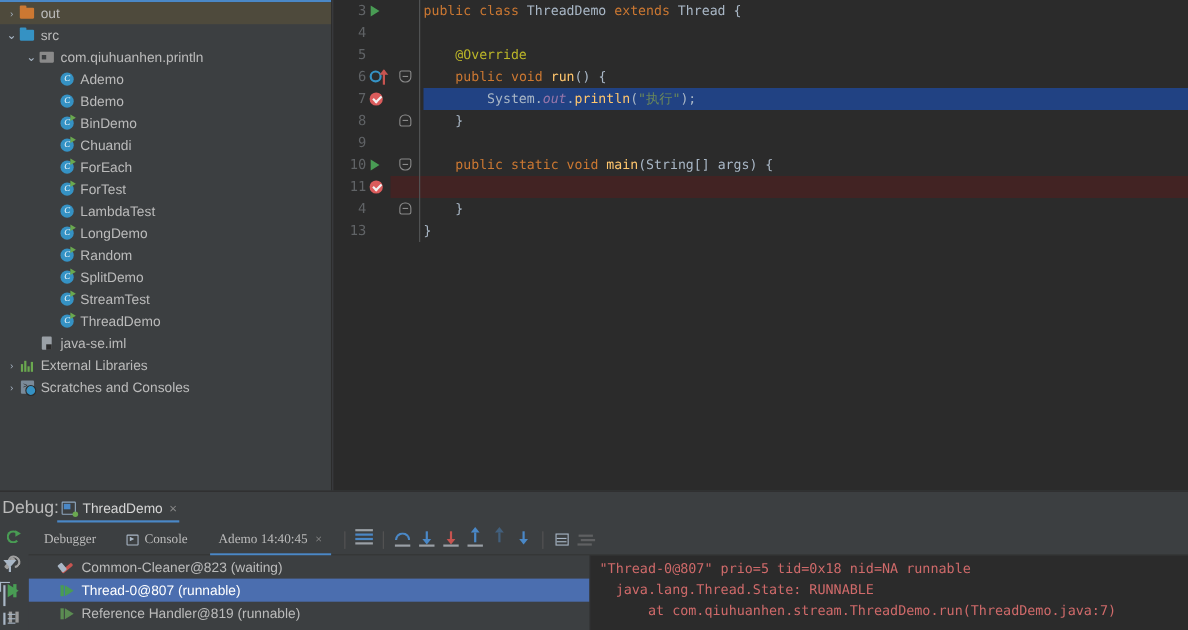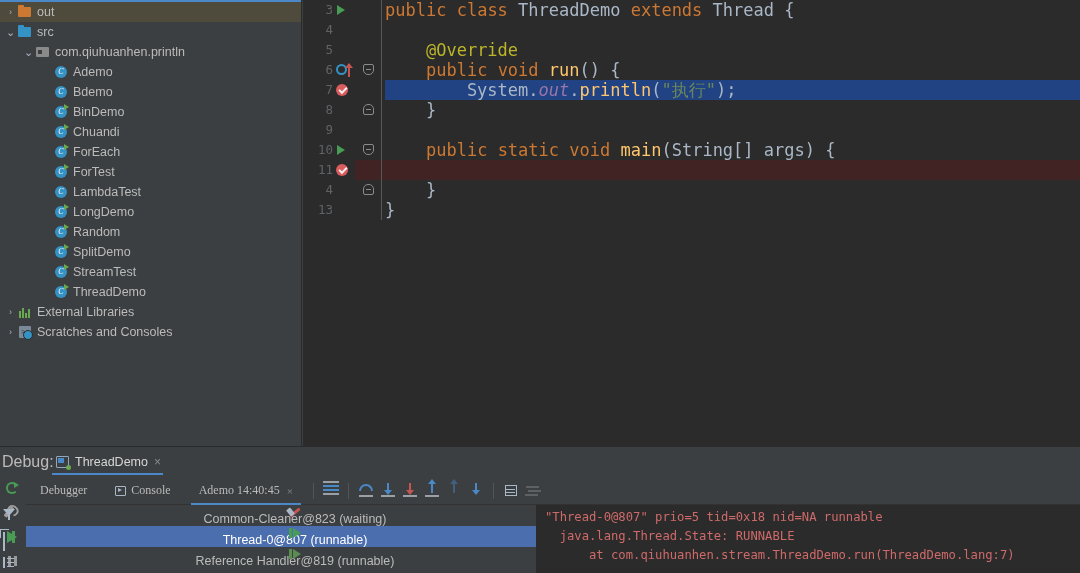--- a/index.html
+++ b/index.html
@@ -104,21 +104,21 @@
   }
   .fold {
     position:absolute; left:60px; top:4px; width:11px; height:11px;
     border:1px solid #8a8a8a; border-radius:2px 2px 5px 5px;
   }
   .fold::after { content:""; position:absolute; left:2px; top:4px; width:5px; height:1px; background:#8a8a8a; }
   .fold.end { border-radius:5px 5px 2px 2px; }
   .gutter-sep { position:absolute; left:78px; top:0; width:1px; height:20px; background:#555758; }
   .code-text {
     position: absolute; left: 82px; top: 0; height: 20px; line-height: 20px;
-    font-family: "DejaVu Sans Mono", monospace; font-size: 17px;
+    font-family: "DejaVu Sans Mono", monospace; font-size: 12px;
     color: #a9b7c6; white-space: pre;
   }
   .lhl-select { position:absolute; left:82px; top:0; right:0; height:20px; background:#214283; }
   .lhl-bp { position:absolute; left:52px; top:0; right:0; height:20px; background:#422323; }
   .kw { color:#cc7832; }
   .ann { color:#bbb529; }
   .str { color:#6a8759; }
   .fn { color:#ffc66d; }
   .fld { color:#9876aa; font-style: italic; }
 
@@ -199,21 +199,21 @@
   .expand-ico { width:11px; height:11px; position:relative; }
   .expand-ico::before { content:""; position:absolute; left:0; top:0; width:2px; height:11px; background:#a9b7c6; }
   .expand-ico::after { content:""; position:absolute; left:4px; top:1px; width:7px; height:1.5px; background:#a9b7c6; box-shadow:0 4px 0 #a9b7c6, 0 8px 0 #a9b7c6; }
 
   #threads-list {
     position:absolute; left:26px; top:58px; width:510px; height:69px;
     background:#3c3f41; overflow:hidden;
   }
   .thread-row {
     display:flex; align-items:center; gap:6px; height:21px;
-    padding-left:28px; font-size:12.5px; color:#bbbbbb; white-space:nowrap;flex-direction:column;
+    padding-left:28px; font-size:12.5px; color:#bbbbbb; white-space:nowrap;
   }
   .thread-row.selected { background:#4b6eaf; color:#ffffff; }
   .th-ico { width:14px; min-width:14px; height:14px; position:relative; }
   .th-wait::before {
     content:""; position:absolute; left:1px; top:6px; width:12px; height:3px;
     background:#c75450; transform:rotate(-40deg); border-radius:1px;
   }
   .th-wait::after {
     content:""; position:absolute; left:0px; top:3px; width:5px; height:8px;
     background:#a9b7c6; transform:rotate(-40deg); border-radius:1px;
@@ -340,20 +340,27 @@
           </span>
           <span class="tree-label">StreamTest</span>
         </div>
         <div class="tree-row" style="padding-left: 40px;">
           <span class="arrow blank"></span>
           <span class="ico">
             <i class="ico-class runnable">C</i>
           </span>
           <span class="tree-label">ThreadDemo</span>
         </div>
+        <div class="tree-row" style="padding-left: 22px;">
+          <span class="arrow blank"></span>
+          <span class="ico">
+            <i class="ico-iml"></i>
+          </span>
+          <span class="tree-label">java-se.iml</span>
+        </div>
         <div class="tree-row" style="padding-left: 4px;">
           <span class="arrow">›</span>
           <span class="ico">
             <i class="ico-lib">
               <i style="height:7px"></i>
               <i style="height:10px"></i>
               <i style="height:5px"></i>
               <i style="height:9px"></i>
             </i>
           </span>
@@ -528,17 +535,17 @@
         </div>
         <div class="thread-row">
           <span class="th-ico th-run dim"></span>
           <span>Reference Handler@819 (runnable)</span>
         </div>
       </div>
     <div id="panel-split"></div>
     <div id="stack-panel">
         <div class="stack-line">"Thread-0@807" prio=5 tid=0x18 nid=NA runnable</div>
         <div class="stack-line">  java.lang.Thread.State: RUNNABLE</div>
-        <div class="stack-line">      at com.qiuhuanhen.stream.ThreadDemo.run(ThreadDemo.lang:7)</div>
+        <div class="stack-line">      at com.qiuhuanhen.stream.ThreadDemo.run(ThreadDemo.java:7)</div>
       </div>
 
   </div>
 </div>
 
 </body></html>

